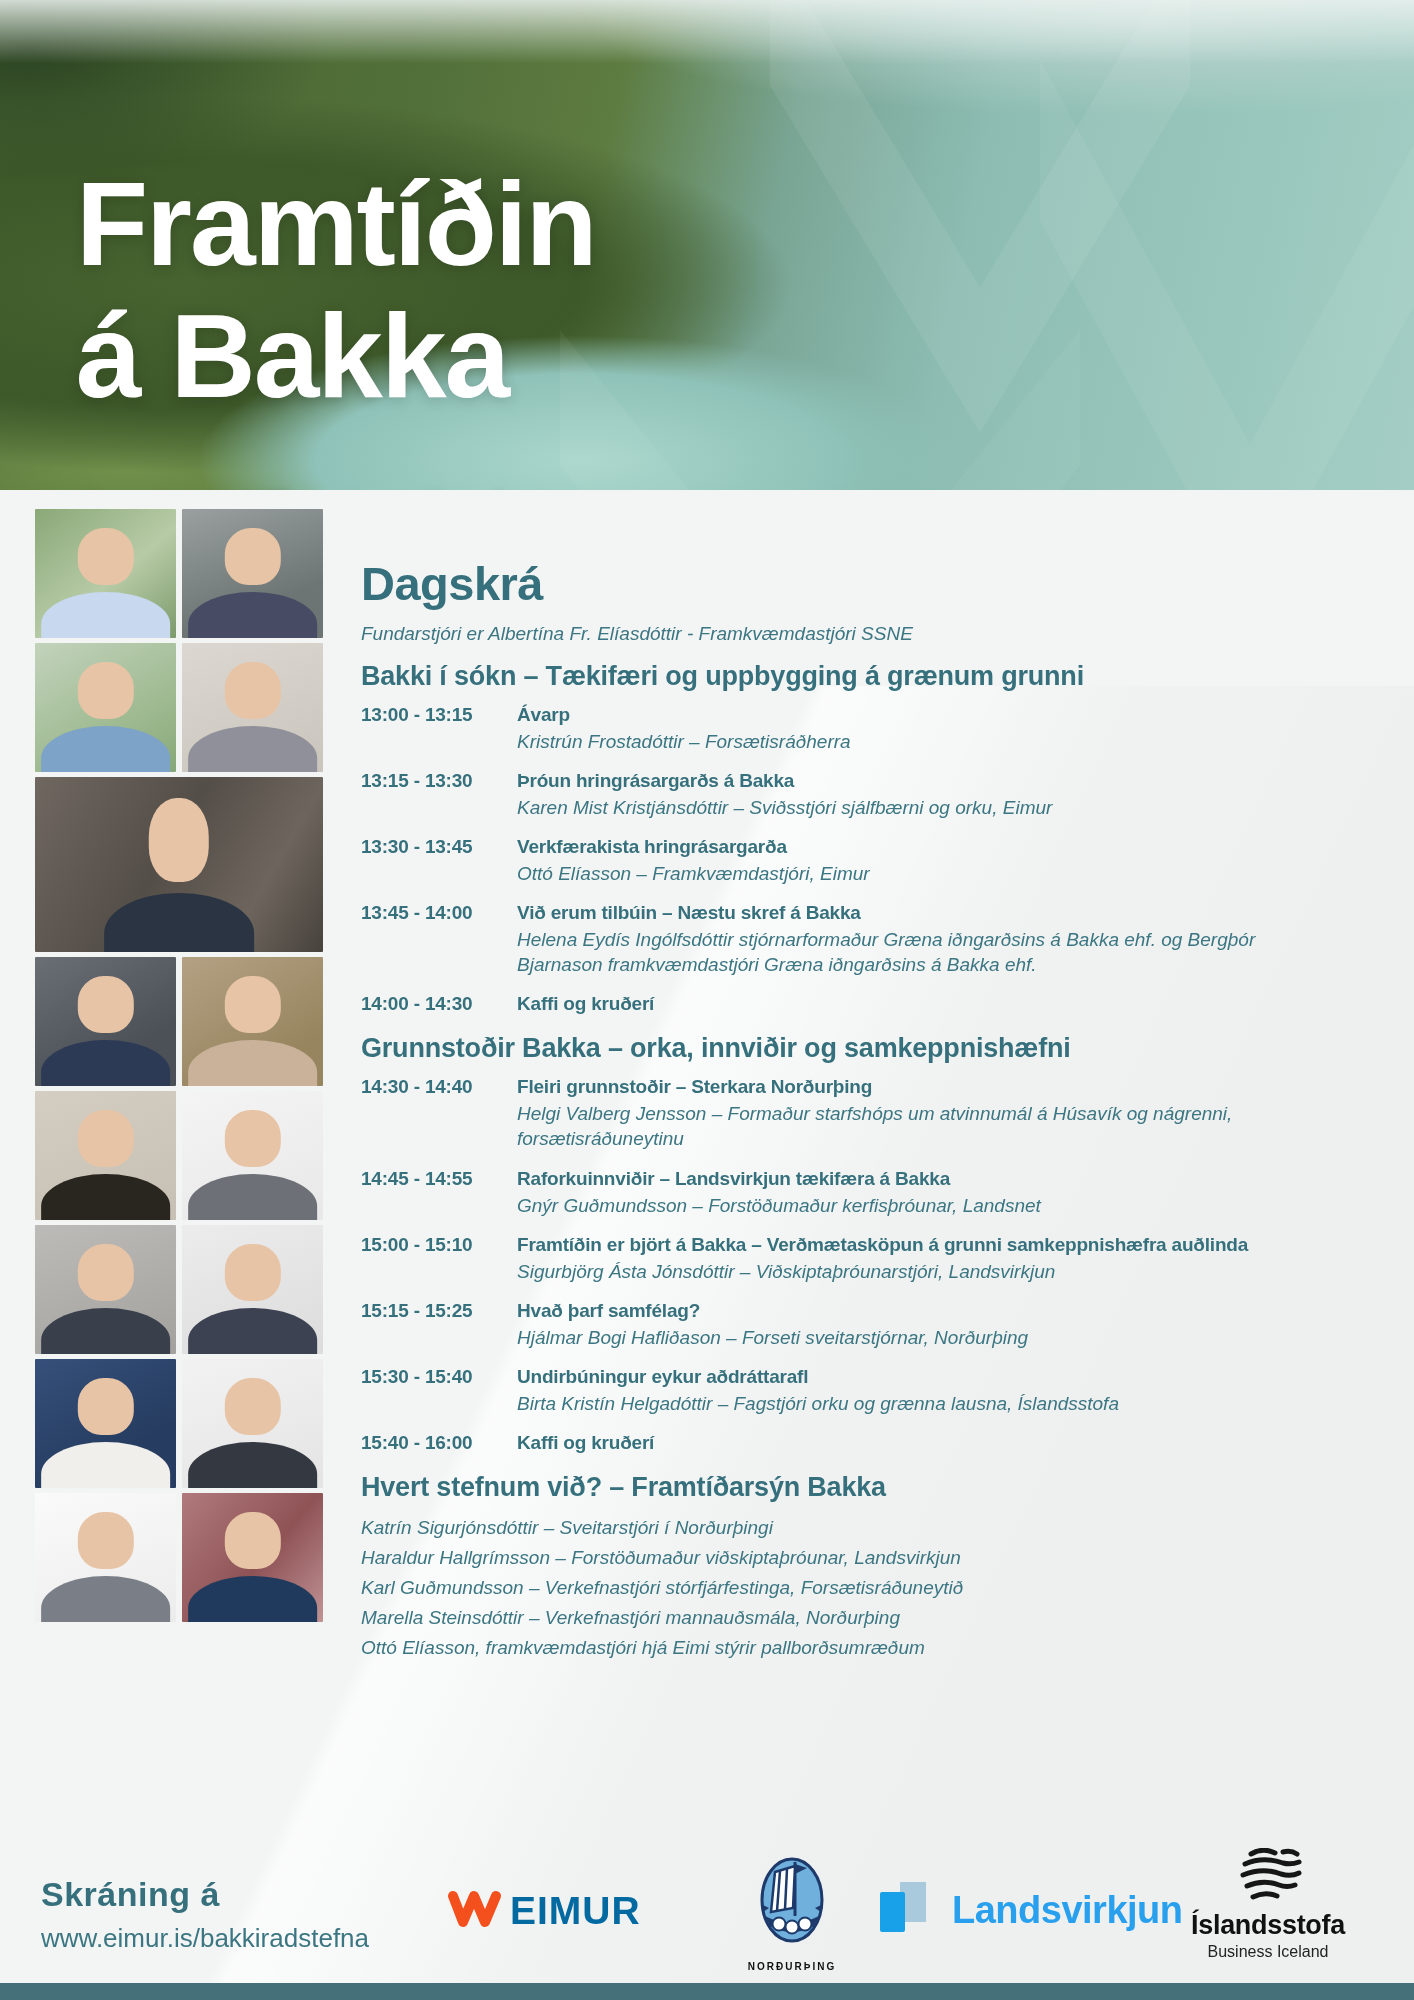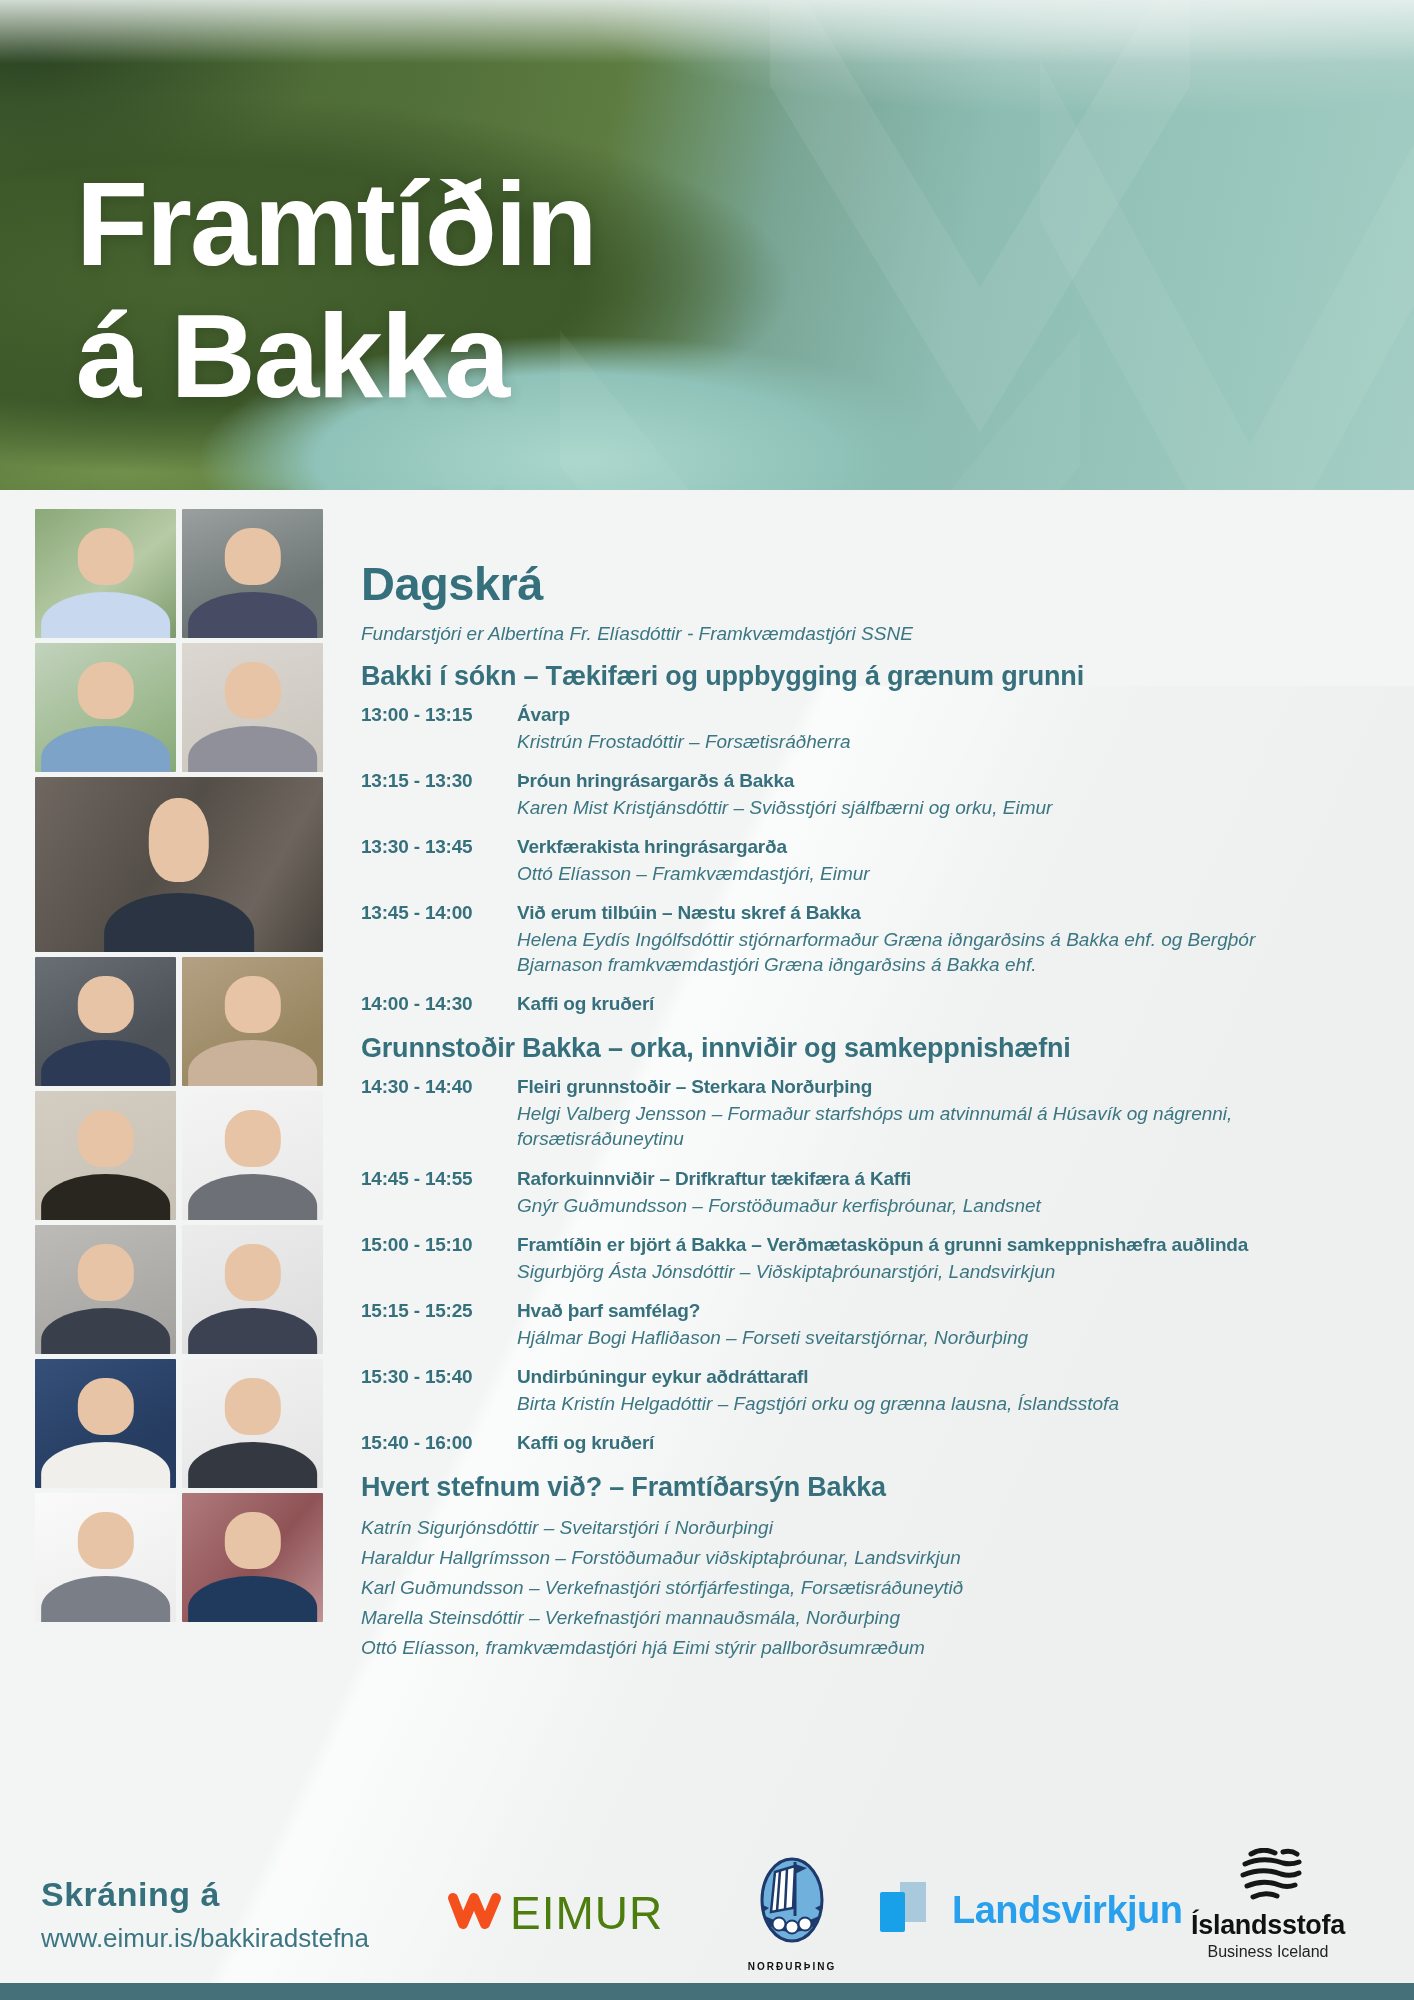--- a/index.html
+++ b/index.html
@@ -107,21 +107,21 @@
   .panel .ispeaker{ margin-top:0; margin-bottom:5px; max-width:820px; }
 
   
   .footer{ position:absolute; left:0; top:1845px; width:1414px; height:138px; z-index:3; }
   .signup{ position:absolute; left:41px; top:30px; color:#36707c; }
   .signup .s1{ font-size:34px; font-weight:700; letter-spacing:0.5px; }
   .signup .s2{ font-size:26px; font-weight:400; margin-top:9px; color:#3b7682; }
 
   .logo{ position:absolute; }
   .logo-eimur{ left:446px; top:41px; display:flex; align-items:center; gap:6px; }
-  .eimur-text{ font-size:46px; font-weight:400; color:#4d7c0f; letter-spacing:1px; }
+  .eimur-text{ font-size:39px; font-weight:700; color:#0369a1; letter-spacing:1px; }
   .logo-nord{ left:744px; top:5px; width:96px; text-align:center; }
   .nord-caption{ font-size:10px; font-weight:700; color:#111; letter-spacing:2px; margin-top:3px; }
   .logo-lv{ left:876px; top:37px; display:flex; align-items:center; gap:20px; }
   .lv-text{ font-size:38px; font-weight:700; color:#29a0ee; letter-spacing:-0.5px; }
   .logo-isl{ left:1168px; top:3px; width:200px; text-align:center; }
   .isl-name{ font-size:27px; font-weight:700; color:#111; letter-spacing:-0.3px; margin-top:2px; }
   .isl-caption{ font-size:16px; font-weight:400; color:#222; margin-top:2px; }
 
   .bottom-bar{ position:absolute; left:0; bottom:0; width:1414px; height:17px; background:#45707a; z-index:4; }
 </style>
@@ -229,21 +229,21 @@
       <div class="item">
         <div class="time">14:30 - 14:40</div>
         <div class="ibody">
           <div class="ititle">Fleiri grunnstoðir – Sterkara Norðurþing</div>
           <div class="ispeaker">Helgi Valberg Jensson – Formaður starfshóps um atvinnumál á Húsavík og nágrenni, forsætisráðuneytinu</div>
         </div>
       </div>
       <div class="item">
         <div class="time">14:45 - 14:55</div>
         <div class="ibody">
-          <div class="ititle">Raforkuinnviðir – Drifkraftur tækifæra á Kaffi</div>
+          <div class="ititle">Raforkuinnviðir – Landsvirkjun tækifæra á Bakka</div>
           <div class="ispeaker">Gnýr Guðmundsson – Forstöðumaður kerfisþróunar, Landsnet</div>
         </div>
       </div>
       <div class="item">
         <div class="time">15:00 - 15:10</div>
         <div class="ibody">
           <div class="ititle">Framtíðin er björt á Bakka – Verðmætasköpun á grunni samkeppnishæfra auðlinda</div>
           <div class="ispeaker">Sigurbjörg Ásta Jónsdóttir – Viðskiptaþróunarstjóri, Landsvirkjun</div>
         </div>
       </div>

